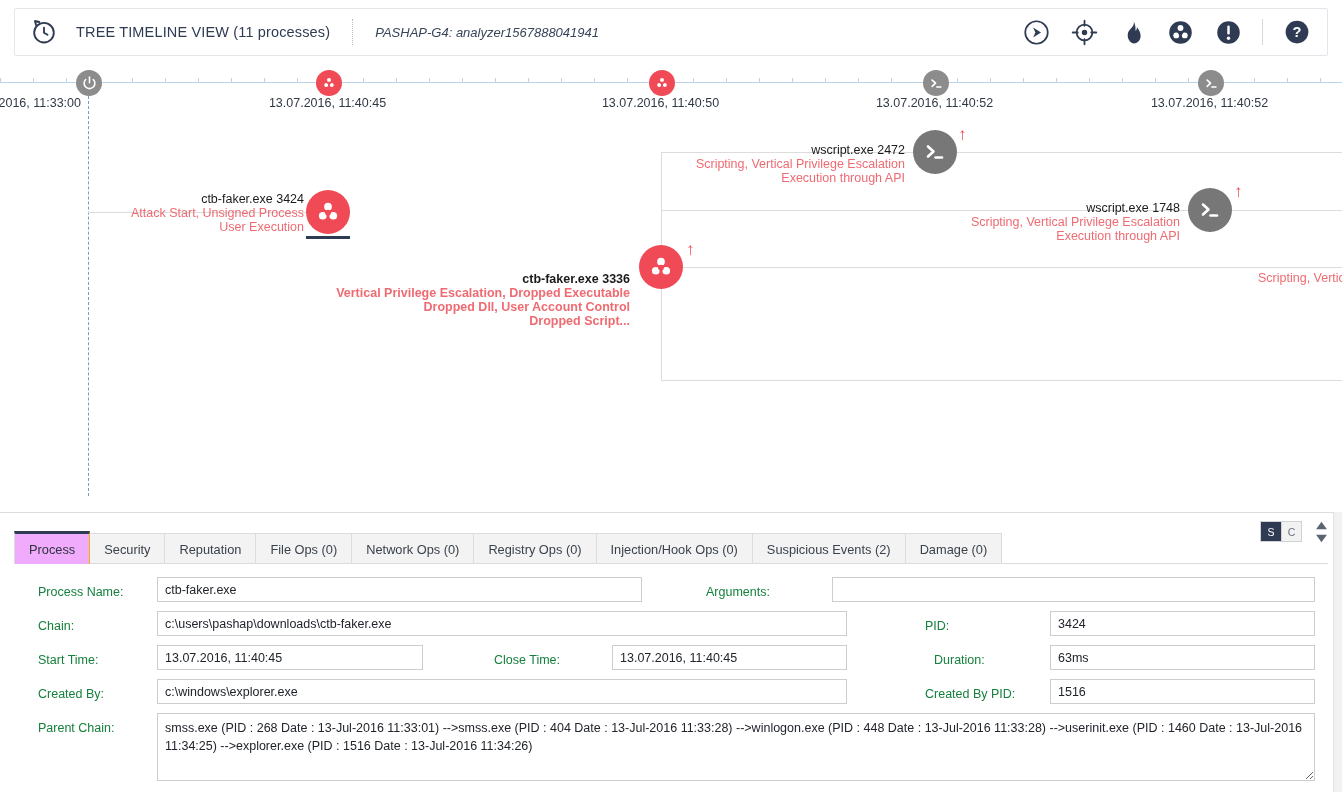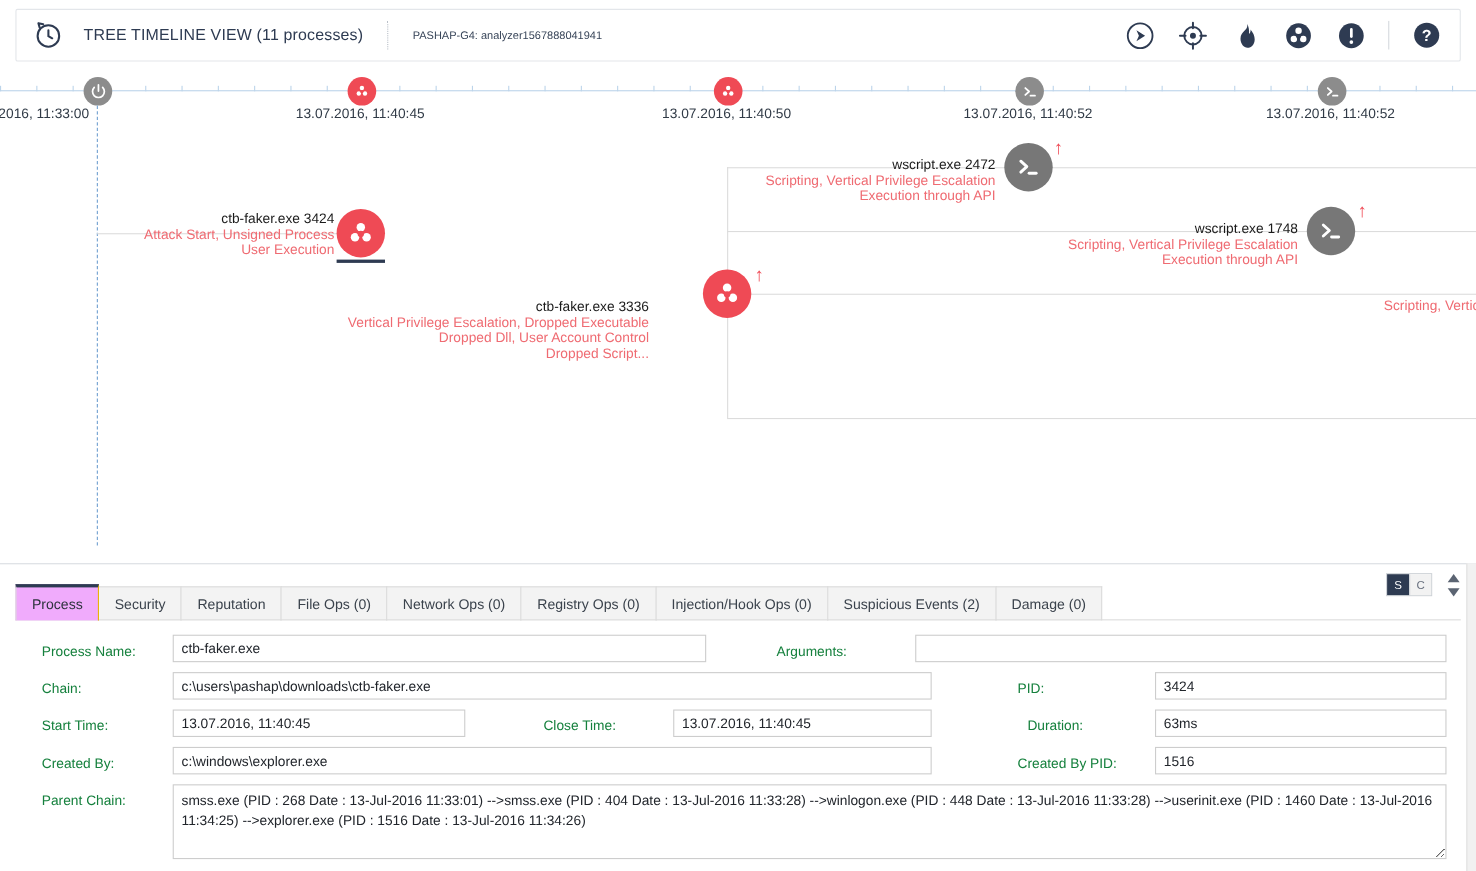--- a/index.html
+++ b/index.html
@@ -38,23 +38,24 @@
     letter-spacing: 0.15px;
     white-space: nowrap;
   }
   .hdr-sep {
     margin-left: 22px;
     width: 1px; height: 26px;
     border-left: 1px dotted #b9bfc8;
   }
   .hdr-sub {
     margin-left: 22px;
-    font-size: 10px;
+    font-size: 13px;
     color: #384559;
     white-space: nowrap;
+    font-style: italic;
   }
   .hdr-icons {
     margin-left: auto; margin-right: 16px;
     display: flex; align-items: center; gap: 20px;
   }
   .hdr-ic {
     width: 28px; height: 28px;
     color: #2e3b52;
     display: flex; align-items: center; justify-content: center;
     cursor: pointer;
@@ -427,21 +428,21 @@
         <g fill="#ffffff">
           <circle cx="12" cy="7.4" r="3.3"></circle>
           <circle cx="7.5" cy="15.2" r="3.3"></circle>
           <circle cx="16.5" cy="15.2" r="3.3"></circle>
           <circle cx="12" cy="12.5" r="2.5" fill="#ef4a55"></circle>
         </g>
       </svg>
     </div>
     <div class="node-bar" style="left:306px; top:176px; width:44px;"></div>
 
-    <div class="node-label" style="right:752px; top:212px;">
+    <div class="node-label" style="right:712px; top:212px;font-weight:bold;">
       <span class="node-name">ctb-faker.exe 3336</span>
       <span class="node-tags">Vertical Privilege Escalation, Dropped Executable</span>
       <span class="node-tags">Dropped Dll, User Account Control</span>
       <span class="node-tags">Dropped Script...</span>
     </div>
     <div class="node red" style="left:639px; top:185px;">
       <svg width="28" height="28" viewBox="0 0 24 24">
         <g fill="#ffffff">
           <circle cx="12" cy="7.4" r="3.3"></circle>
           <circle cx="7.5" cy="15.2" r="3.3"></circle>

